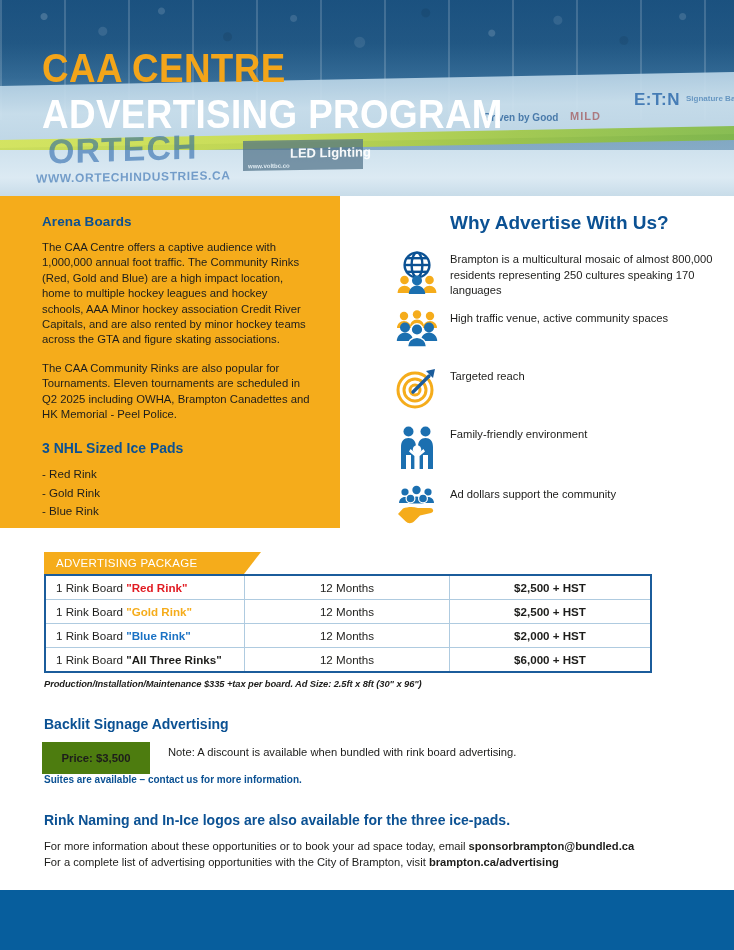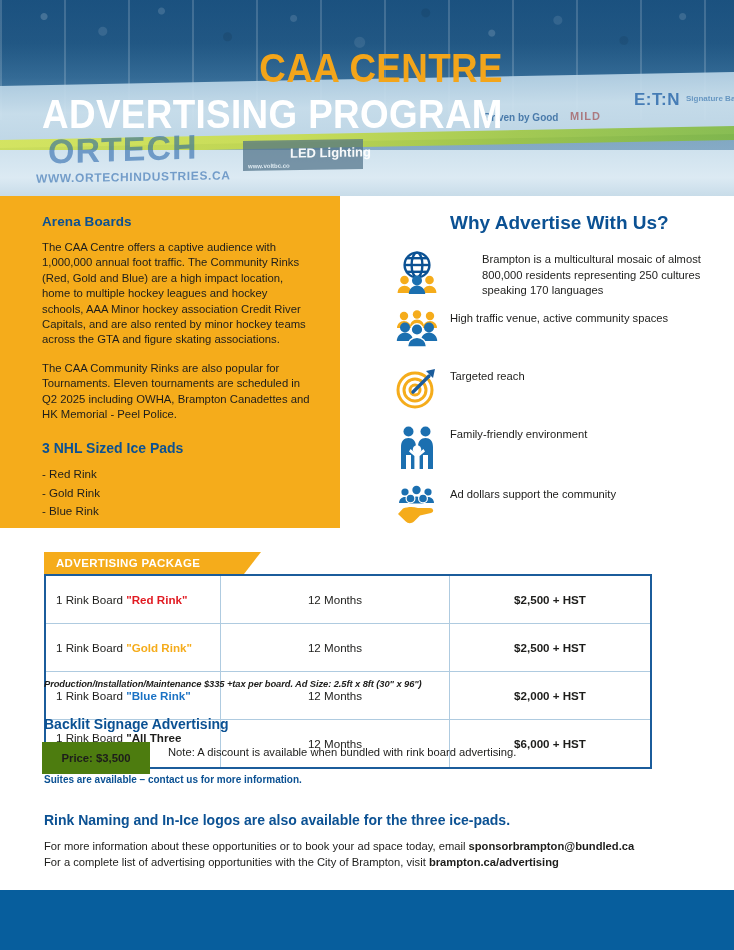--- a/index.html
+++ b/index.html
@@ -49,58 +49,58 @@
   .ad-ortech{left:48px;top:130px;font-size:34px;letter-spacing:1px;transform:skewY(-2deg);}
   .ad-ortech-url{left:36px;top:170px;font-size:12px;letter-spacing:.6px;transform:skewY(-1deg);}
   .ad-led{left:243px;top:140px;width:120px;height:30px;background:#4d6f86;opacity:.7;transform:skewY(-1deg);}
   .ad-led-txt{left:290px;top:145px;font-size:13px;color:#ffffff;opacity:.95;transform:skewY(-1deg);}
   .ad-led-url{left:248px;top:163px;font-size:6px;color:#e8f2f8;opacity:.9;transform:skewY(-1deg);}
   .ad-caa{left:484px;top:112px;font-size:10px;color:#215b96;opacity:.75;}
   .ad-mild{left:570px;top:110px;font-size:11px;color:#9c3a3a;opacity:.6;letter-spacing:1px;}
   .ad-eaton{left:634px;top:90px;font-size:17px;color:#1d5ea5;opacity:.75;letter-spacing:.5px;}
   .ad-misc{left:686px;top:94px;font-size:8px;color:#2a6aa8;opacity:.6;}
 
-  .hero-title{position:absolute;left:42px;top:48px;z-index:5;text-align:right;}
+  .hero-title{position:absolute;left:42px;top:48px;z-index:5;}
   .t-line{font-family:"Liberation Sans Narrow","Liberation Sans",sans-serif;
     font-weight:bold;letter-spacing:.4px;line-height:1;
     transform:scaleX(.92);transform-origin:left center;}
   .t1{font-size:40px;color:#F3A51A;}
   .t2{font-size:40px;color:#ffffff;margin-top:6px;}
 
   
   .gold-panel{position:absolute;left:0;top:196px;width:340px;height:332px;background:#F5AC1B;}
   .gp-inner{padding:18px 30px 0 42px;}
   .gp-h{color:#0B5193;font-size:13.5px;font-weight:bold;margin:0 0 11px 0;letter-spacing:.1px;}
   .gp-h2{color:#0B5193;font-size:14px;font-weight:bold;margin:18px 0 9px 0;}
   .gp-p{color:#1d1d1b;font-size:11.3px;line-height:15.4px;margin:0 0 13px 0;}
   .gp-li{color:#1d1d1b;font-size:11.6px;line-height:18.4px;}
 
   
   .why{position:absolute;left:396px;top:212px;width:330px;}
   .why-h{color:#0B5193;font-size:19px;font-weight:bold;margin:0 0 14px 54px;}
   .why-row{display:flex;align-items:flex-start;margin-bottom:8px;min-height:44px;}
   .why-ico{width:54px;flex:0 0 54px;display:flex;align-items:center;justify-content:flex-start;padding-top:2px;}
   .why-txt{font-size:11.2px;line-height:15.6px;color:#1d1d1b;padding-top:4px;}
-  .r1{gap:32px;}
+  .r1{}
   .r2{margin-bottom:14px;}
   .r3{margin-bottom:14px;}
   .r4{margin-bottom:14px;}
 
   
   .tab-wrap{position:absolute;left:44px;top:552px;width:608px;}
   .tab-head{position:relative;width:200px;height:22px;background:#F5AC1B;
     display:flex;align-items:center;padding-left:12px;box-sizing:border-box;}
-  .tab-head span{color:#ffffff;font-size:11.5px;font-weight:bold;letter-spacing:.3px;
+  .tab-head span{color:#ffffff;font-size:11.5px;font-weight:normal;letter-spacing:.3px;
     font-family:"Liberation Sans Narrow","Liberation Sans",sans-serif;}
   .tab-notch{position:absolute;left:200px;top:0;width:0;height:0;
     border-top:22px solid #F5AC1B;border-right:17px solid transparent;}
   table{border-collapse:collapse;width:608px;border:2px solid #1B5C9B;background:#fff;}
   td{border-bottom:1px solid #AFCBE0;font-size:11.6px;color:#1d1d1b;height:23px;padding:0 0 0 10px;}
   tr:last-child td{border-bottom:none;}
-  .c-mid{border-left:1px solid #AFCBE0;border-right:1px solid #AFCBE0;text-align:center;width:204px;padding:12px;margin-top:16px;}
+  .c-mid{border-left:1px solid #AFCBE0;border-right:1px solid #AFCBE0;text-align:center;width:204px;padding:0;margin-top:16px;}
   .c-right{text-align:center;width:200px;padding:0;font-weight:bold;}
   .nm-red{color:#E11B22;font-weight:bold;}
   .nm-gold{color:#F5AC1B;font-weight:bold;}
   .nm-blue{color:#1B72C4;font-weight:bold;}
   .nm-all{color:#1d1d1b;font-weight:bold;}
   .fineprint{position:absolute;left:44px;top:678px;font-size:9.4px;font-style:italic;
     font-weight:bold;color:#1d1d1b;letter-spacing:-.1px;}
 
   
   .sec-h{position:absolute;color:#0B5193;font-weight:bold;}

